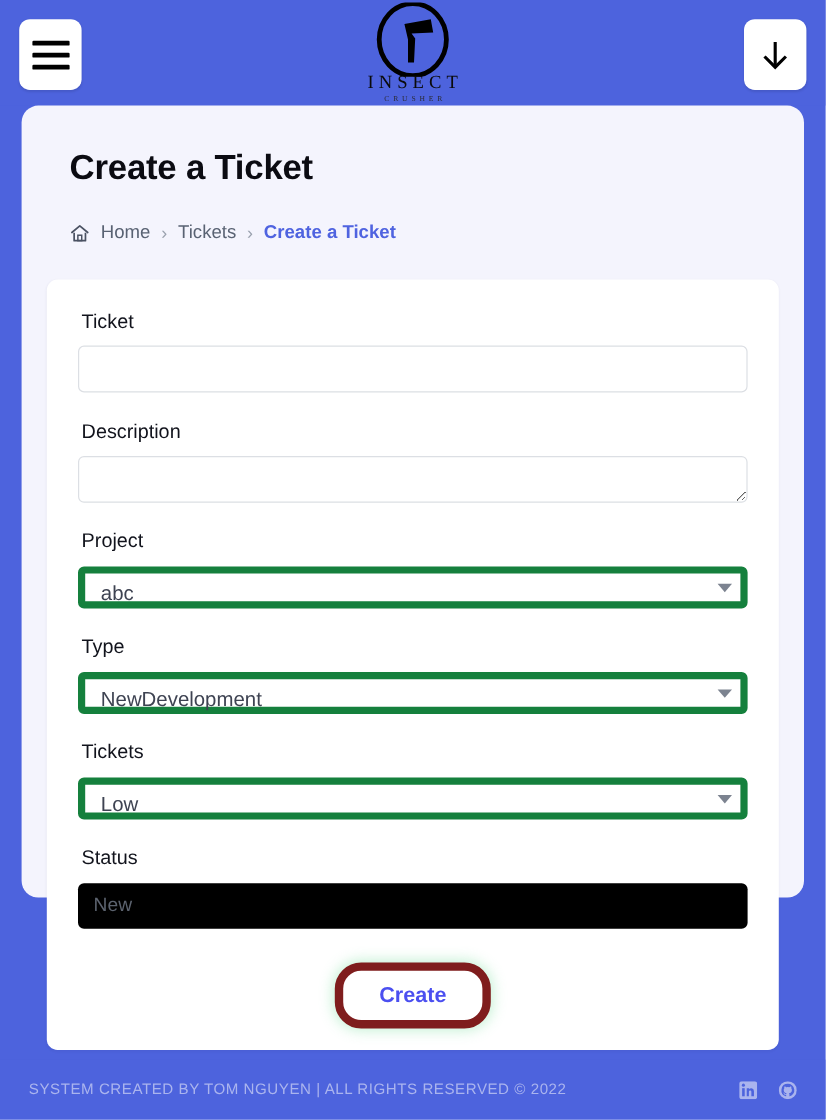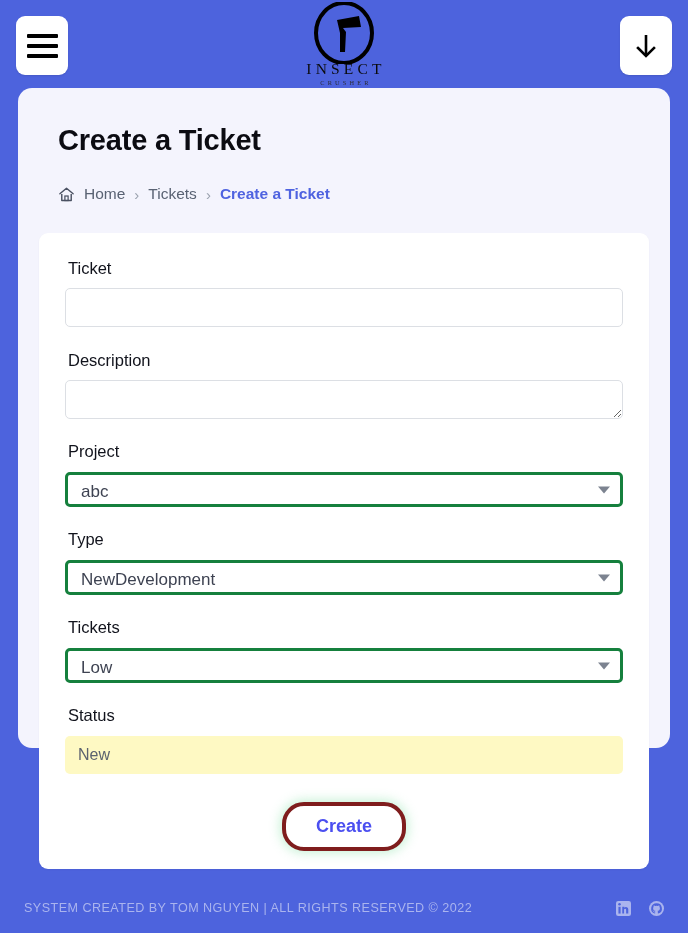--- a/index.html
+++ b/index.html
@@ -173,21 +173,21 @@
     padding: 8px 12px;
     outline: none;
     resize: vertical;
     display: block;
   }
 
   .select-wrap { position: relative; width: 100%; }
   .select-input {
     width: 100%;
     height: 35px;
-    border: 3px solid #15803d;
+    border: 6px solid #15803d;
     border-radius: 5px;
     background: #fff;
     font-family: "Liberation Sans", sans-serif;
     font-size: 17px;
     color: #3e4352;
     padding: 0 34px 0 13px;
     outline: none;
     appearance: none;
     -webkit-appearance: none;
     cursor: pointer;
@@ -203,39 +203,39 @@
     border-right: 6px solid transparent;
     border-top: 7px solid #7c8390;
     pointer-events: none;
   }
 
   .readonly-input {
     width: 100%;
     height: 38px;
     border: none;
     border-radius: 5px;
-    background: #fef9c3;
+    background: #000000;
     font-family: "Liberation Sans", sans-serif;
     font-size: 16px;
     color: #5c636f;
     padding: 0 13px;
     outline: none;
   }
 
   .sp-1 { height: 20px; }
   .sp-2 { height: 19px; }
 
   .submit-row {
     display: flex;
     justify-content: center;
     margin-top: 28px;
   }
   .create-btn {
     background: #ffffff;
-    border: 4px solid #7f1d1d;
+    border: 7px solid #7f1d1d;
     border-radius: 22px;
     color: #4b4ff0;
     font-family: "Liberation Sans", sans-serif;
     font-size: 18px;
     font-weight: bold;
     padding: 10px 30px;
     cursor: pointer;
     box-shadow: 0 0 11px 2px rgba(130,225,165,0.45);
   }
 

